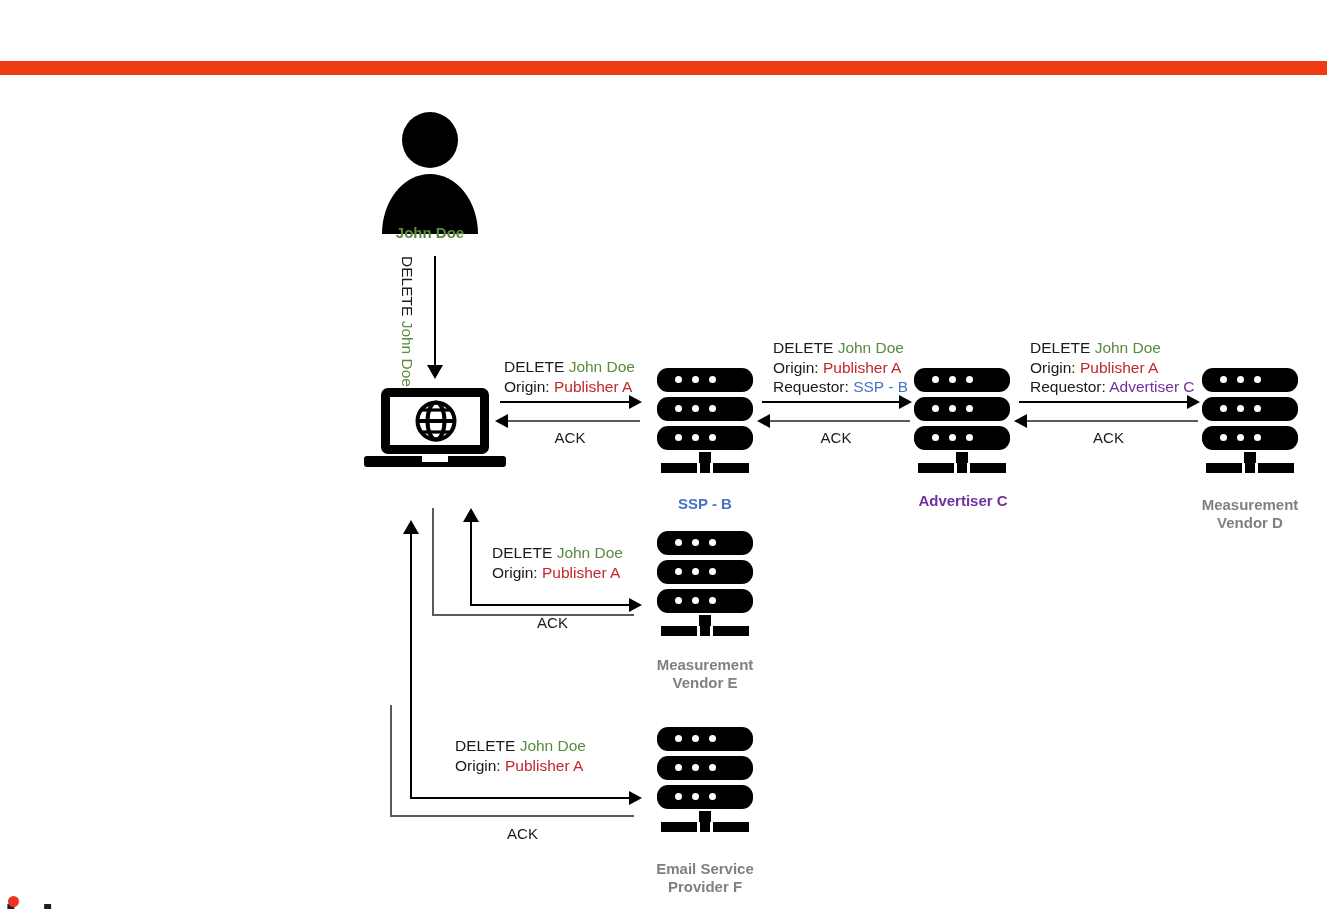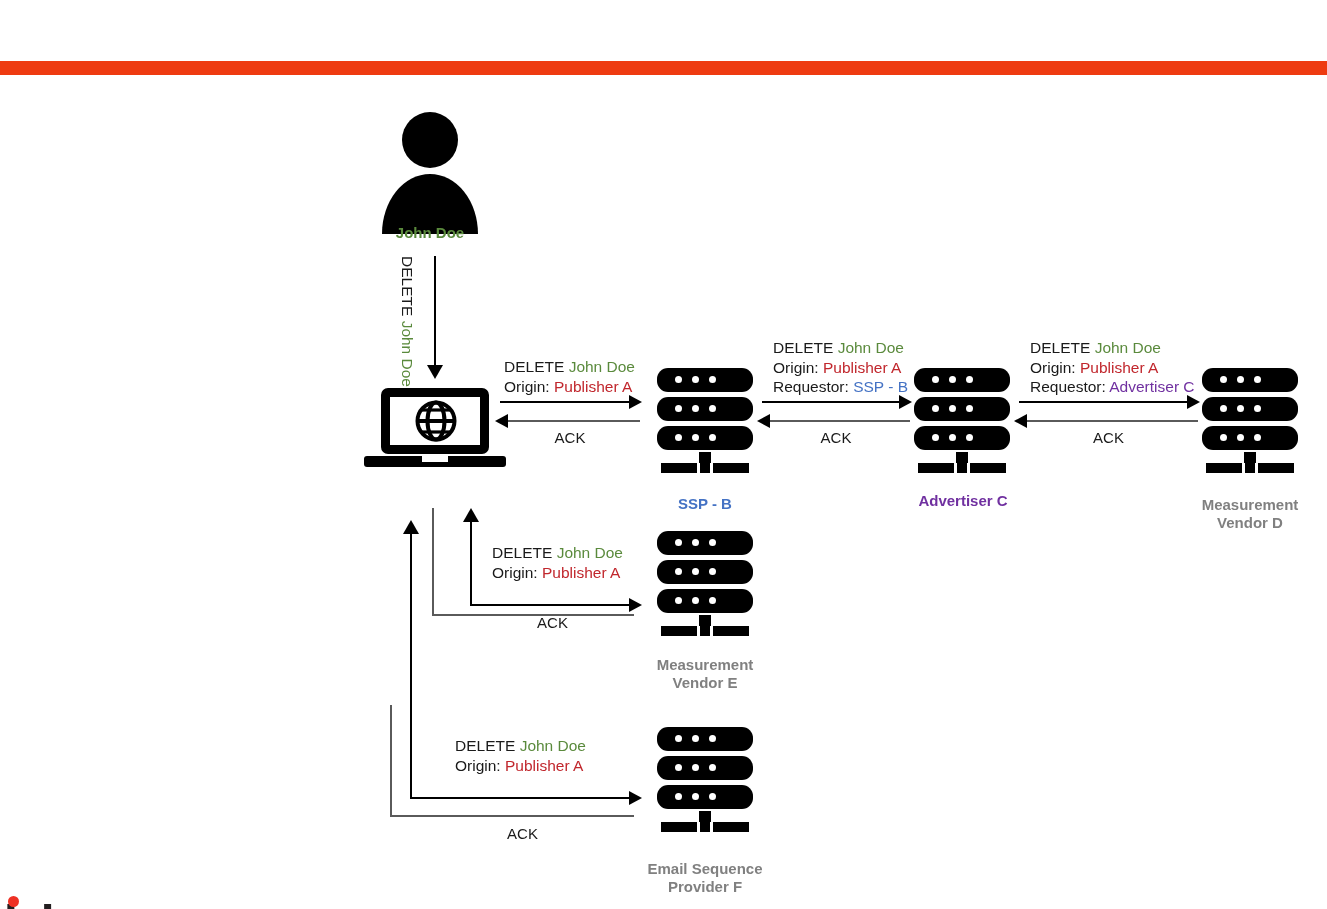--- a/index.html
+++ b/index.html
@@ -377,21 +377,21 @@
     <div class="srv-bar" style="top:58px;">
       <span class="srv-dot" style="left:18px;"></span>
         <span class="srv-dot" style="left:35px;"></span>
         <span class="srv-dot" style="left:52px;"></span>
     </div>
     <div class="srv-neck"></div>
     <div class="srv-footL"></div>
     <div class="srv-footM"></div>
     <div class="srv-footR"></div>
   </div>
-  <div class="node-label c-gray" style="left:635px;top:860px;width:140px;">Email Sequence
+  <div class="node-label c-gray" style="left:635px;top:860px;width:140px;">Email Service
 Provider F</div>
 
   <div class="logo">
     <span class="logo-iab">
       <span class="logo-idot"></span>
       <span>iab</span></span><span class="logo-dot">.</span><span class="logo-tech">TECH LAB</span>
   </div>
 
 </div>
 

